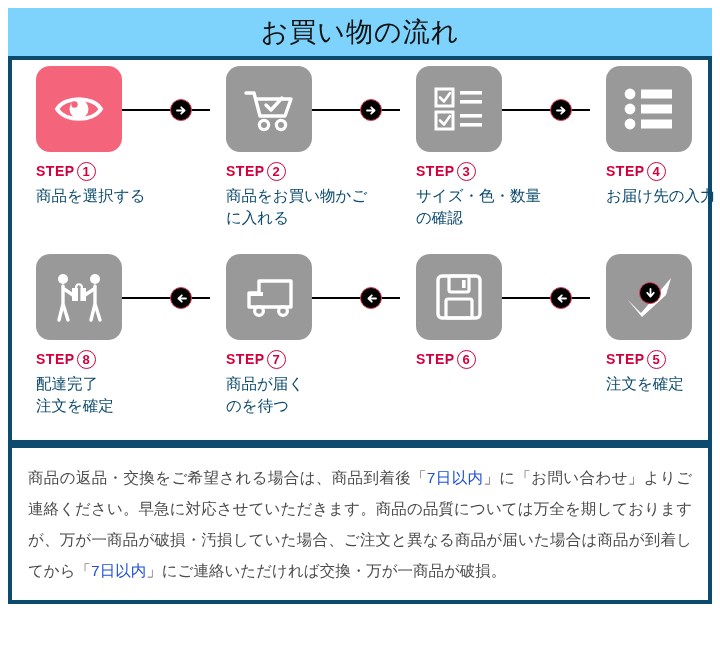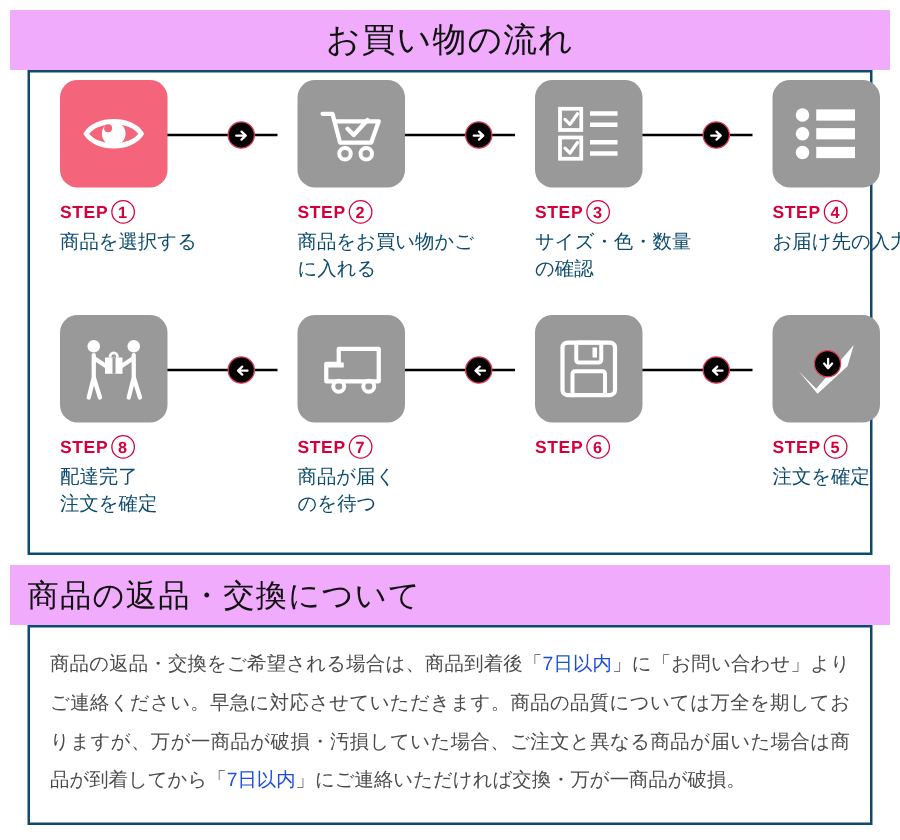--- a/index.html
+++ b/index.html
@@ -17,43 +17,43 @@
   .page {
     width: 720px;
     height: 672px;
     background: #ffffff;
     box-sizing: border-box;
     position: relative;
   }
 
   
   .heading-bar {
-    background: #f0abfc;
+    background: #7dd3fc;
     height: 48px;
     margin: 8px 8px 0 8px;
     display: flex;
     align-items: center;
     box-sizing: border-box;
   }
   .heading-bar.center { justify-content: center; }
   .heading-bar.left { justify-content: flex-start; padding-left: 14px; }
   .heading-text {
     font-family: "Liberation Serif", serif;
     font-size: 27px;
     color: #111111;
     letter-spacing: 1px;
     white-space: nowrap;
   }
   .heading-text.sub { font-size: 25px; }
 
   
   .panel {
-    border: 2px solid #0c4a6e;
+    border: 4px solid #0c4a6e;
     background: #ffffff;
-    margin: 0 22px;
+    margin: 0 8px;
     box-sizing: border-box;
     position: relative;
   }
   .panel-flow {
     height: 388px;
   }
   .panel-notes {
     height: 160px;
     padding: 14px 16px 0 16px;
   }
@@ -363,23 +363,20 @@
         </div>
         <div class="step-label">
           <span class="step-word">STEP</span>
           <span class="step-num">5</span>
         </div>
         <div class="step-desc">注文を確定</div>
       </div>
     </div>
   </div>
 
-  <div class="heading-bar left">
-    <div class="heading-text sub">商品の返品・交換について</div>
-  </div>
 
   <div class="panel panel-notes">
     <div class="notes-text">
       <span>商品の返品・交換をご希望される場合は、商品到着後「</span><span class="hl">7日以内</span><span>」に「お問い合わせ」よりご連絡ください。早急に対応させていただきます。商品の品質については万全を期しておりますが、万が一商品が破損・汚損していた場合、ご注文と異なる商品が届いた場合は商品が到着してから「</span><span class="hl">7日以内</span><span>」にご連絡いただければ交換・万が一商品が破損。</span>
     </div>
   </div>
 
 </div>
 
 </body></html>

